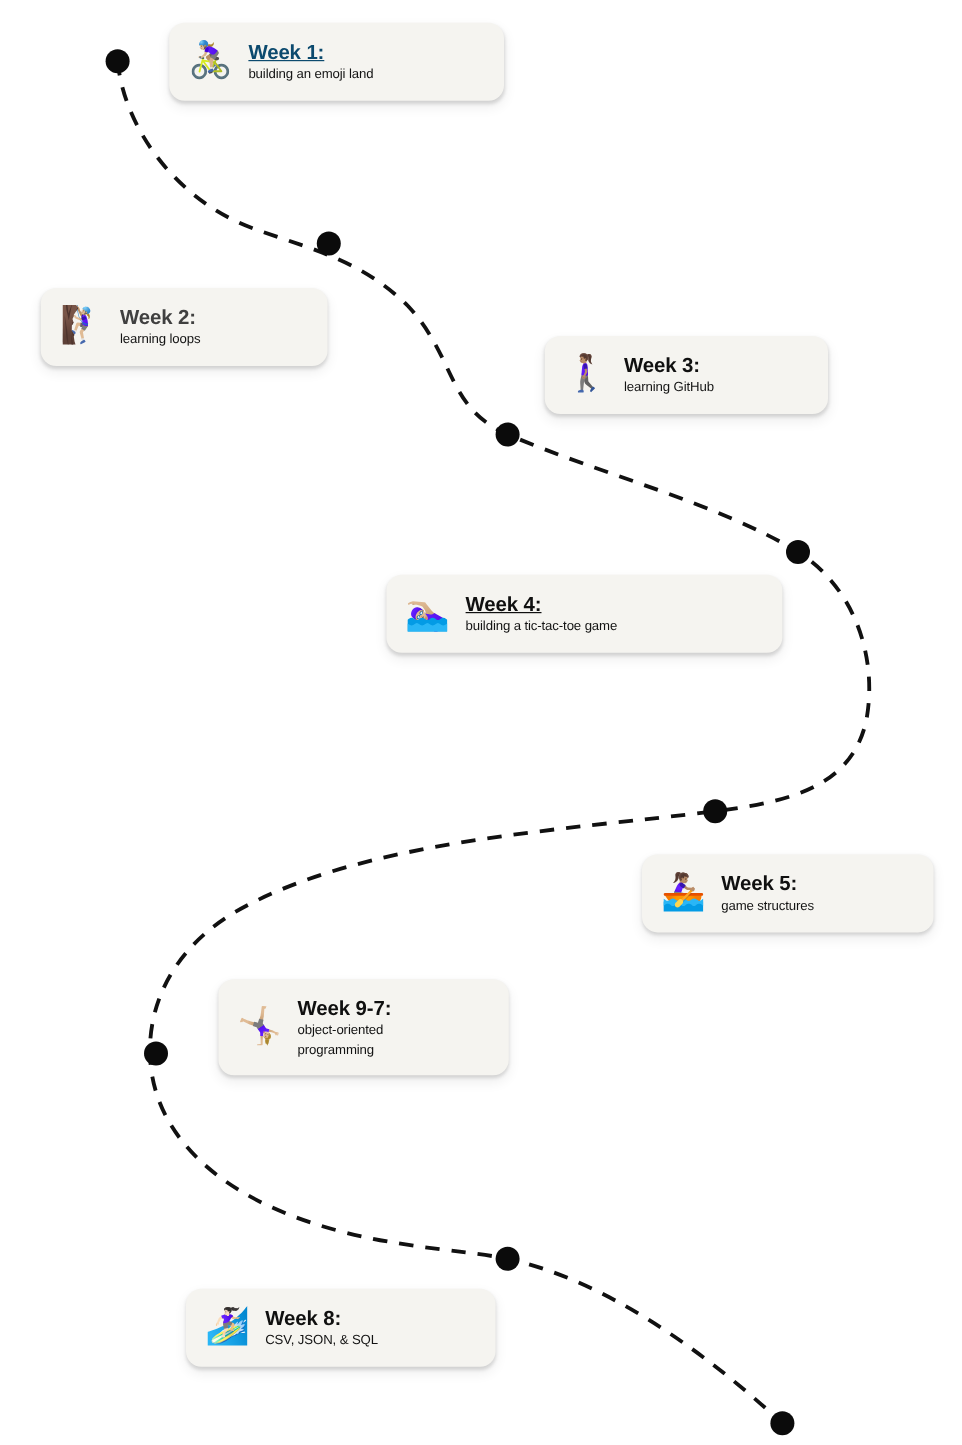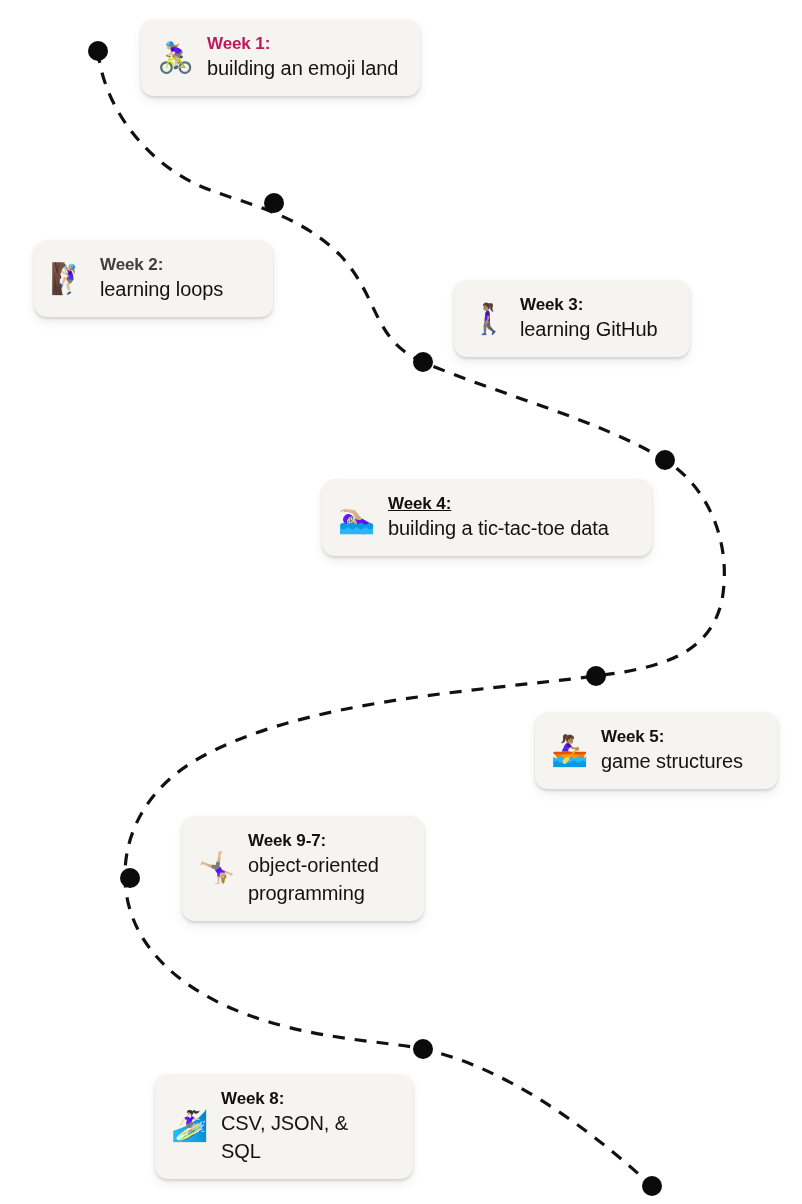--- a/index.html
+++ b/index.html
@@ -71,21 +71,21 @@
 
   .card-title {
     font-size: 17px;
     font-weight: bold;
     color: #101010;
     line-height: 1.38;
     letter-spacing: -0.1px;
   }
 
   .card-subtitle {
-    font-size: 20px;
+    font-size: 11px;
     font-weight: normal;
     color: #131313;
     line-height: 1.38;
     letter-spacing: -0.1px;
     white-space: pre-line;
   }
 </style>
 </head>
 <body style="background: rgb(255, 255, 255);">
 
@@ -102,21 +102,21 @@
       <div class="milestone-dot" style="left: 665px; top: 460px; background: rgb(11, 11, 11);"></div>
       <div class="milestone-dot" style="left: 596px; top: 676px; background: rgb(11, 11, 11);"></div>
       <div class="milestone-dot" style="left: 130px; top: 878px; background: rgb(11, 11, 11);"></div>
       <div class="milestone-dot" style="left: 423px; top: 1049px; background: rgb(11, 11, 11);"></div>
       <div class="milestone-dot" style="left: 652px; top: 1186px; background: rgb(11, 11, 11);"></div>
     </div>
   <div id="card-layer">
       <div class="card" style="left: 141px; top: 19px; width: 279px; background: rgb(245, 244, 240);">
         <div class="card-emoji">🚴🏼‍♀️</div>
         <div class="card-text">
-          <div class="card-title" style="color: #be185d;">Week 1:</div>
+          <div class="card-title" style="color: #0c4a6e; text-decoration: underline;">Week 1:</div>
           <div class="card-subtitle">building an emoji land</div>
         </div>
       </div>
       <div class="card" style="left: 34px; top: 240px; width: 239px; background: rgb(245, 244, 240);">
         <div class="card-emoji">🧗🏼‍♀️</div>
         <div class="card-text">
           <div class="card-title" style="color: #404040;">Week 2:</div>
           <div class="card-subtitle">learning loops</div>
         </div>
       </div>
@@ -124,21 +124,21 @@
         <div class="card-emoji">🚶🏽‍♀️</div>
         <div class="card-text">
           <div class="card-title" style="color: rgb(16, 16, 16);">Week 3:</div>
           <div class="card-subtitle">learning GitHub</div>
         </div>
       </div>
       <div class="card" style="left: 322px; top: 479px; width: 330px; background: rgb(245, 244, 240);">
         <div class="card-emoji">🏊🏼‍♀️</div>
         <div class="card-text">
           <div class="card-title" style="color: rgb(16, 16, 16); text-decoration: underline;">Week 4:</div>
-          <div class="card-subtitle">building a tic-tac-toe data</div>
+          <div class="card-subtitle">building a tic-tac-toe game</div>
         </div>
       </div>
       <div class="card" style="left: 535px; top: 712px; width: 243px; background: rgb(245, 244, 240);">
         <div class="card-emoji">🚣🏽‍♀️</div>
         <div class="card-text">
           <div class="card-title" style="color: rgb(16, 16, 16);">Week 5:</div>
           <div class="card-subtitle">game structures</div>
         </div>
       </div>
       <div class="card" style="left: 182px; top: 816px; width: 242px; background: rgb(245, 244, 240);">

